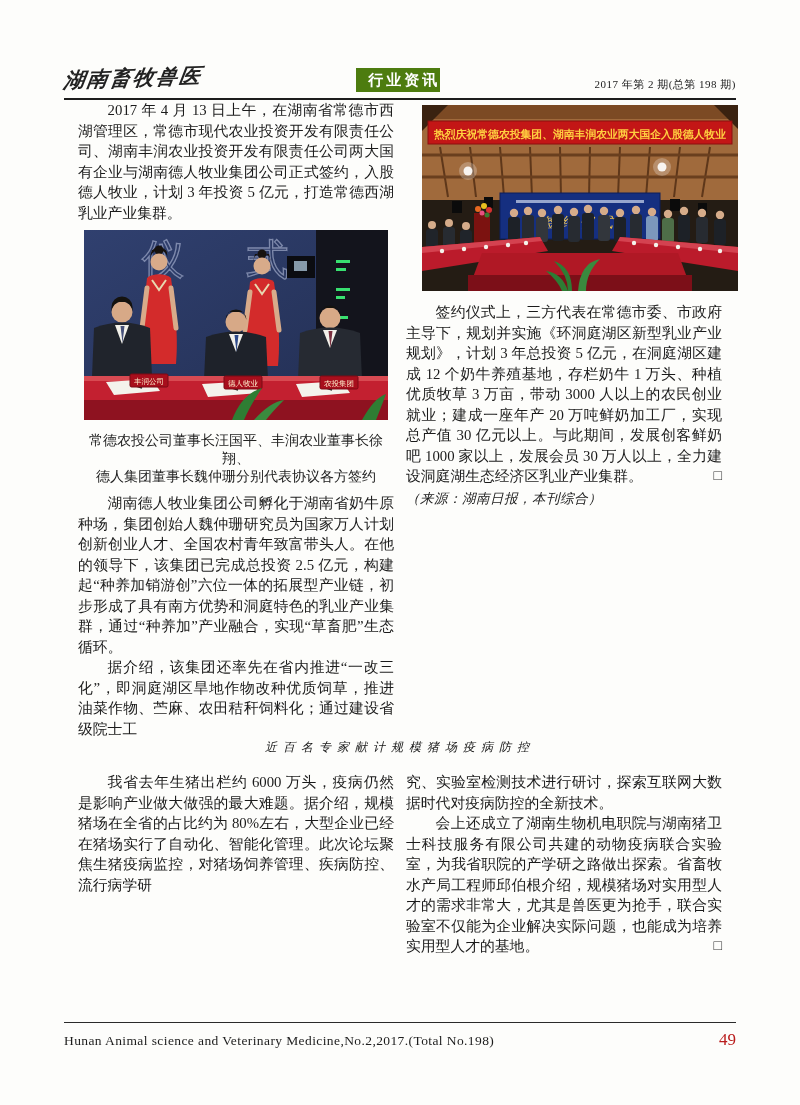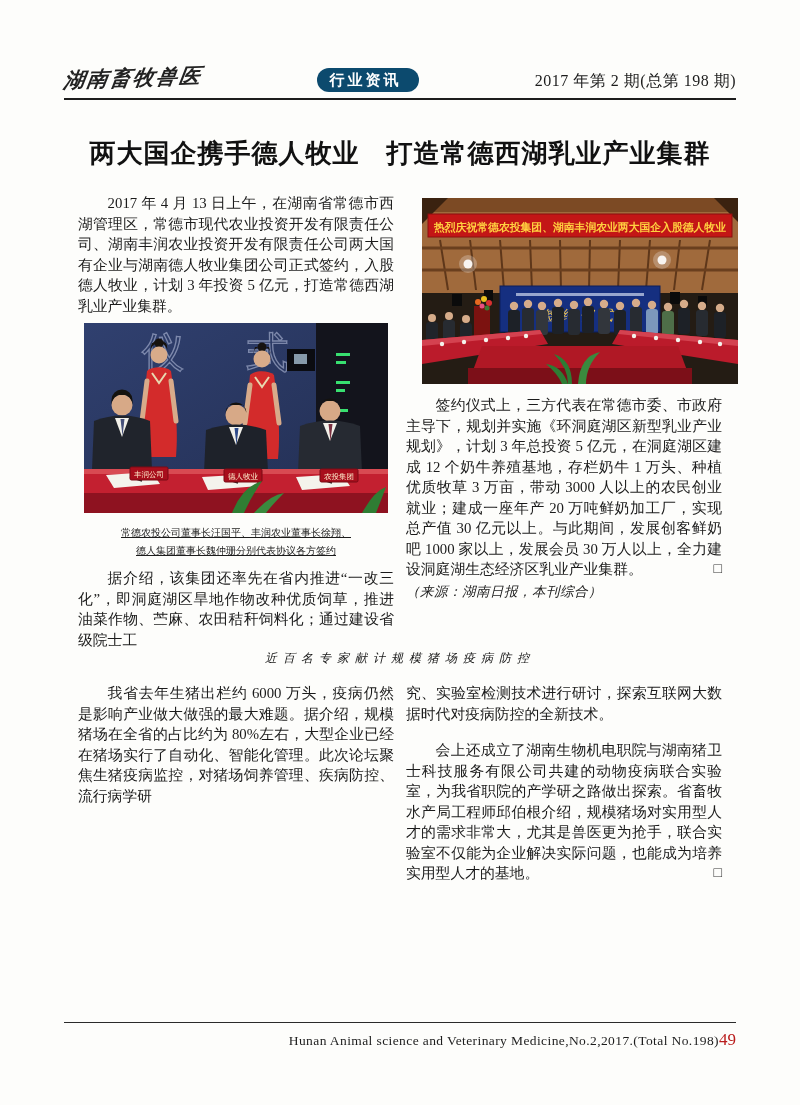--- a/index.html
+++ b/index.html
@@ -11,82 +11,81 @@
   .header{
     display:flex;justify-content:space-between;align-items:flex-end;
     padding:56px 64px 0 64px;height:36px;
   }
   .logo{
     font-family:"DejaVu Serif","Liberation Serif",serif;
     font-style:italic;font-weight:bold;font-size:21px;letter-spacing:2px;
     transform:skewX(-10deg) rotate(-2deg);color:#222;
   }
   .section-badge{
-    background:#0c4a6e;color:#fff;
+    background:#4d7c0f;color:#fff;
     font-family:"Liberation Sans","DejaVu Sans",sans-serif;
     font-weight:bold;font-size:15px;letter-spacing:3px;
-    padding:2px 18px 3px 12px;line-height:19px;border-radius:12px;
-  }
-  .issue{font-size:16px;letter-spacing:0.5px;}
+    padding:2px 0 3px 12px;line-height:19px;
+  }
+  .issue{font-size:11px;letter-spacing:0.5px;}
   .header-rule{border-top:2px solid #1d1d1d;margin:6px 64px 0 64px;}
   h1.a1-title{
     font-family:"Liberation Sans","DejaVu Sans",sans-serif;
     font-size:26px;font-weight:700;text-align:center;letter-spacing:1px;
     margin:36px 64px 22px 64px;color:#111;
   }
   .columns{display:flex;gap:12px;padding:0 78px;}
   .col{width:316px;flex:0 0 316px;}
   .col p{
     margin:0;font-size:14.8px;line-height:20.5px;text-align:justify;
     color:#1b1b1b;
   }
   .indent{text-indent:2em;}
   figure{margin:7px auto 8px auto;}
-  figure.f1{width:304px;text-decoration:underline;}
+  figure.f1{width:304px;}
   figure.f2{width:372px;margin:5px 0 7px 16px;}
   figcaption{
     text-align:center;
     font-family:"Liberation Sans","DejaVu Sans",sans-serif;
-    font-size:10px;line-height:18px;color:#222;margin-top:7px;
+    font-size:14px;line-height:18px;color:#222;margin-top:7px;
   }
   .endbox{float:right;font-size:14px;line-height:20.5px;color:#333;}
   .source{
     text-align:right;font-style:italic;font-size:13.5px !important;
     padding-right:4px;margin-top:2px !important;letter-spacing:0.5px;
   }
   h2.a2-title{
     font-family:"Liberation Sans","DejaVu Sans",sans-serif;
     font-size:25px;font-weight:700;text-align:center;letter-spacing:1px;
     margin:24px 64px 10px 64px;color:#111;
   }
   .a2-subtitle{
     font-style:italic;font-size:12px;text-align:center;letter-spacing:6px;
     margin:0 64px 16px 64px;color:#161616;
   }
-  .col p + p{margin-top:16px;}
+  .col p + p{margin-top:0;}
   .footer{position:absolute;left:64px;right:64px;top:1022px;}
   .footer-rule{border-top:1.2px solid #2a2a2a;margin-bottom:7px;}
-  .footer-row{display:flex;justify-content:flex-end;align-items:baseline;}
+  .footer-row{display:flex;justify-content:space-between;align-items:baseline;}
   .footer-en{font-size:13.5px;letter-spacing:0.4px;color:#1d1d1d;}
   .footer-page{font-size:17px;color:#b91c1c;}
   svg text{user-select:none;}
 </style>
 </head>
 <body>
 
 <div class="page">
 
   <div class="header">
     <div class="logo">湖南畜牧兽医</div>
     <div class="section-badge">行业资讯</div>
     <div class="issue">2017 年第 2 期(总第 198 期)</div>
   </div>
   <div class="header-rule"></div>
 
-  <h1 class="a1-title">两大国企携手德人牧业　打造常德西湖乳业产业集群</h1>
 
   <div class="columns">
     <div class="col">
       <p class="indent">2017 年 4 月 13 日上午，在湖南省常德市西湖管理区，常德市现代农业投资开发有限责任公司、湖南丰润农业投资开发有限责任公司两大国有企业与湖南德人牧业集团公司正式签约，入股德人牧业，计划 3 年投资 5 亿元，打造常德西湖乳业产业集群。</p>
 
       <figure class="f1">
         <svg viewBox="0 0 304 190" width="304" height="190" role="img">
           <defs>
             <linearGradient id="bg1" x1="0" y1="0" x2="1" y2="1">
               <stop offset="0" stop-color="#30406f"></stop>
@@ -178,20 +177,21 @@
             <path d="M170,190 Q186,172 200,170 Q188,182 182,190 Z" fill="#3a8a3e"></path>
             <path d="M278,190 Q290,168 302,164 Q296,180 292,190 Z"></path>
           </g>
         </svg>
         <figcaption>
           <div>常德农投公司董事长汪国平、丰润农业董事长徐翔、</div>
           <div>德人集团董事长魏仲珊分别代表协议各方签约</div>
         </figcaption>
       </figure>
 
+      <p class="indent">湖南德人牧业集团公司孵化于湖南省奶牛原种场，集团创始人魏仲珊研究员为国家万人计划创新创业人才、全国农村青年致富带头人。在他的领导下，该集团已完成总投资 2.5 亿元，构建起“种养加销游创”六位一体的拓展型产业链，初步形成了具有南方优势和洞庭特色的乳业产业集群，通过“种养加”产业融合，实现“草畜肥”生态循环。</p>
       <p class="indent">据介绍，该集团还率先在省内推进“一改三化”，即洞庭湖区旱地作物改种优质饲草，推进油菜作物、苎麻、农田秸秆饲料化；通过建设省级院士工</p>
     </div>
 
     <div class="col">
 
       <figure class="f2">
         <svg viewBox="0 0 316 186" width="316" height="186" role="img">
           <rect width="316" height="186" fill="#241c14"></rect>
           <g>
             <rect x="0" y="0" width="316" height="95" fill="#a06a3c"></rect>

